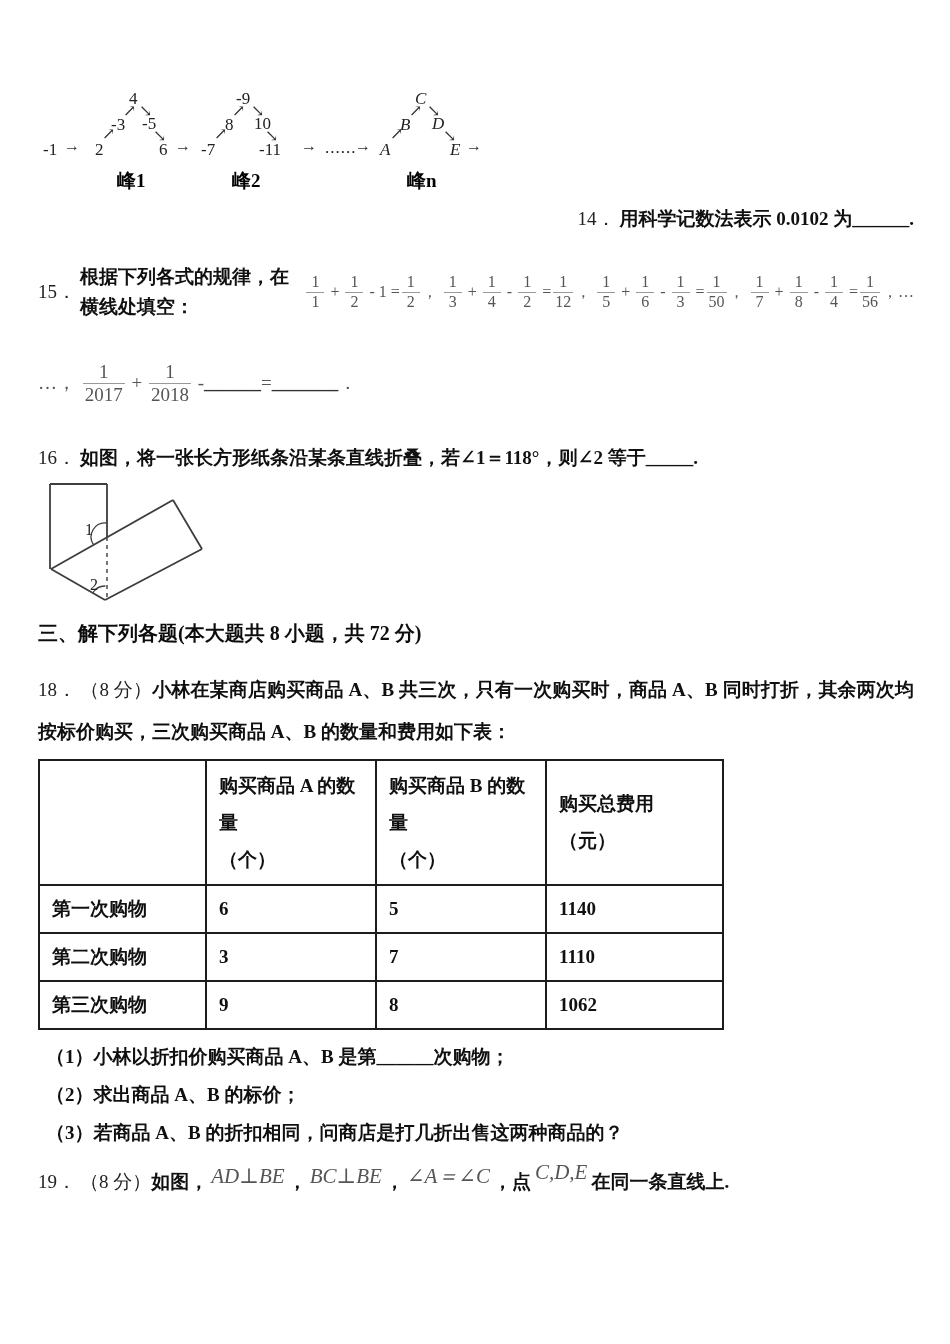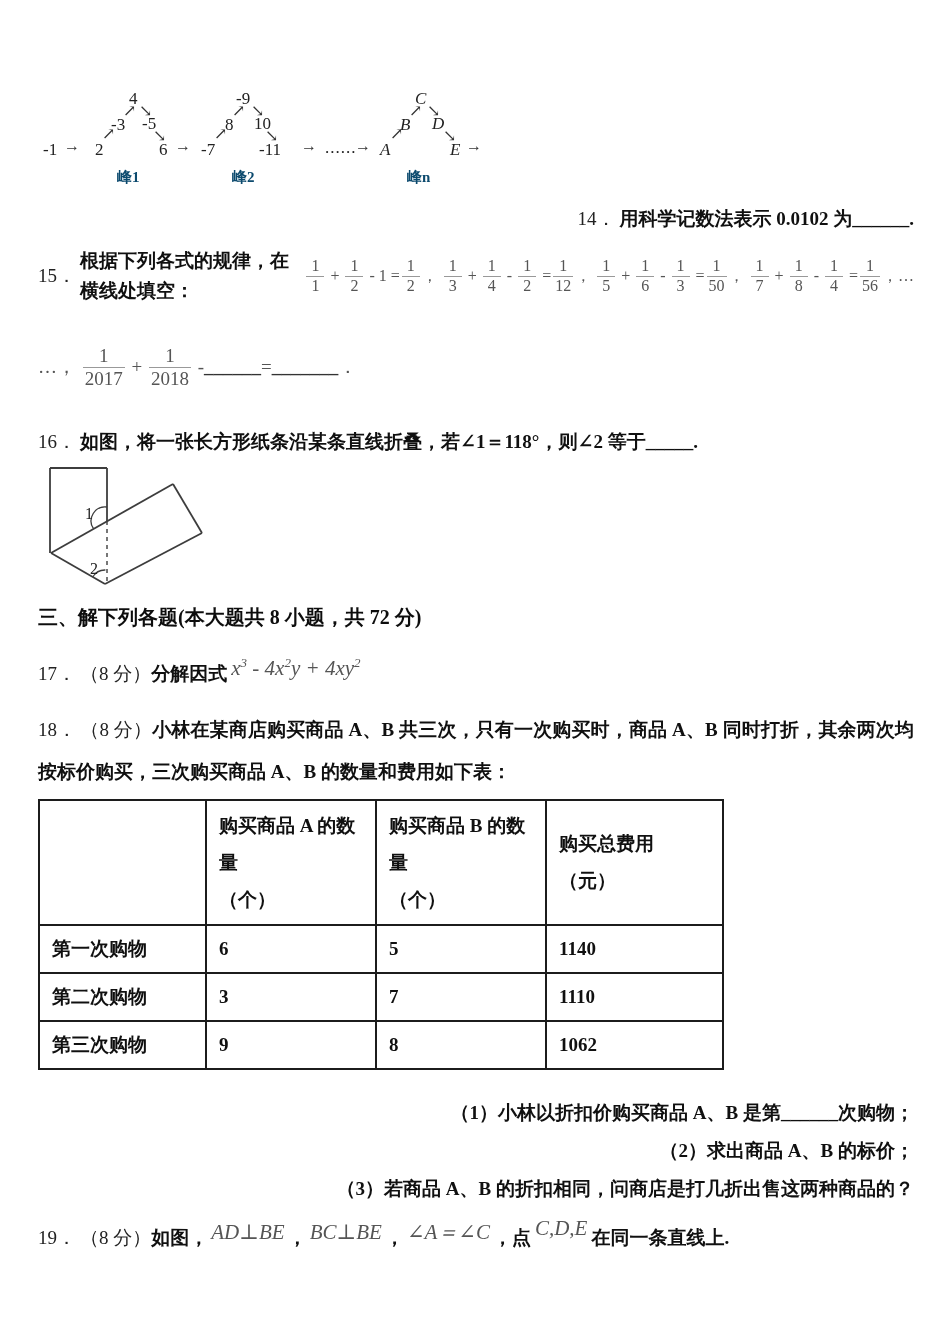--- a/index.html
+++ b/index.html
@@ -12,32 +12,32 @@
   }
   .content { padding: 0 36px 0 38px; }
 
   
   .diagram { position: relative; height: 102px; margin-top: 92px; width: 520px; }
   .diagram span { position: absolute; white-space: nowrap; }
   .dnum { font-size: 17px; color:#222; }
   .dltr { font-size: 17px; font-style: italic; color:#222; }
   .darr { font-size: 16px; color:#333; }
   .darr.r { letter-spacing:-2px; }
-  .dlabel { font-size: 15px; font-weight: bold; color:#0c4a6e; }
+  .dlabel { font-size: 19px; font-weight: bold; color:#000000; }
 
   
   .q { margin: 0; font-size: 19px; font-weight: bold; color:#101010; line-height: 30px; }
   .qnum { font-weight: normal; color:#222; margin-right: 4px; }
   .score { font-weight: normal; color:#222; }
   .blank { font-weight: bold; letter-spacing: 0px; }
   .m13 { margin-top: 16px; }
   .m14 { margin-top: 10px; text-align: right; }
 
   
-  .fracline { display: flex; align-items: center; margin-top: 12px; }
+  .fracline { display: flex; align-items: center; margin-top: 28px; }
   .eq { display: inline-flex; align-items: center; color: #555; font-size: 16px; font-weight: normal; flex-wrap: nowrap; }
   .eq > span { white-space: pre; }
   .frac { display: inline-block; text-align: center; vertical-align: middle; line-height: 1.05; margin: 0 2px; }
   .frac .fn { display: block; border-bottom: 1.5px solid #999; padding: 0 5px 1px 5px; }
   .frac .fd { display: block; padding: 1px 2px 0 2px; }
   .eq .blank { color:#333; }
   .line2 { margin-top: 40px; }
   .line2 .eq { font-size: 19px; }
 
   .m16 { margin-top: 38px; }
@@ -56,21 +56,21 @@
 
   
   table.buy { border-collapse: collapse; margin-top: 6px; table-layout: fixed; }
   table.buy th, table.buy td { border: 2px solid #1c1c1c; text-align: left; font-size: 19px; color:#101010; }
   table.buy th { font-weight: bold; padding: 6px 12px; height: 88px; vertical-align: middle; }
   table.buy th div { line-height: 37px; }
   table.buy td { font-weight: bold; padding: 0 12px; height: 48px; vertical-align: middle; }
   col.c0 { width: 167px; } col.c1 { width: 170px; } col.c2 { width: 170px; } col.c3 { width: 177px; }
 
   .sub { margin: 0; padding-left: 8px; font-size: 19px; font-weight: bold; color:#101010; line-height: 38px; }
-  .subs { margin-top: 24px; text-align: right; }
+  .subs { margin-top: 8px; }
   .m19 { margin-top: 14px; }
 </style>
 </head>
 <body>
 
 <div class="content">
 
   <div class="diagram">
     <span class="dnum" style="left:5px;top:48px">-1</span>
     <span class="darr r" style="left:26px;top:45px">→</span>
@@ -178,21 +178,20 @@
       <path d="M65,123 L11,92"></path>
       <path d="M67,46 A14,14 0 0 0 53.5,67.7" stroke-width="1.3"></path>
       <path d="M52.8,116 A14,14 0 0 1 65.4,109" stroke-width="1.3"></path>
     </g>
     <text x="45" y="58" font-size="16" fill="#222">1</text>
     <text x="50" y="113" font-size="16" fill="#222">2</text>
   </svg>
 
   <p class="sec">三、解下列各题(本大题共 8 小题，共 72 分)</p>
 
-  <p class="q m17"><span class="qnum">17．</span><span class="score">（8 分）</span><span>分解因式</span><span class="math raise" id="q17-formula" style="margin-left:4px"><span>x</span><sup>3</sup><span> - 4x</span><sup>2</sup><span>y + 4xy</span><sup>2</sup></span></p>
 
   <p class="q m18"><span class="qnum">18．</span><span class="score">（8 分）</span><span>小林在某商店购买商品 A、B 共三次，只有一次购买时，商品 A、B 同时打折，其余两次均按标价购买，三次购买商品 A、B 的数量和费用如下表：</span></p>
 
   <table class="buy">
     <colgroup>
         <col class="c0">
         <col class="c1">
         <col class="c2">
         <col class="c3">
       </colgroup>

